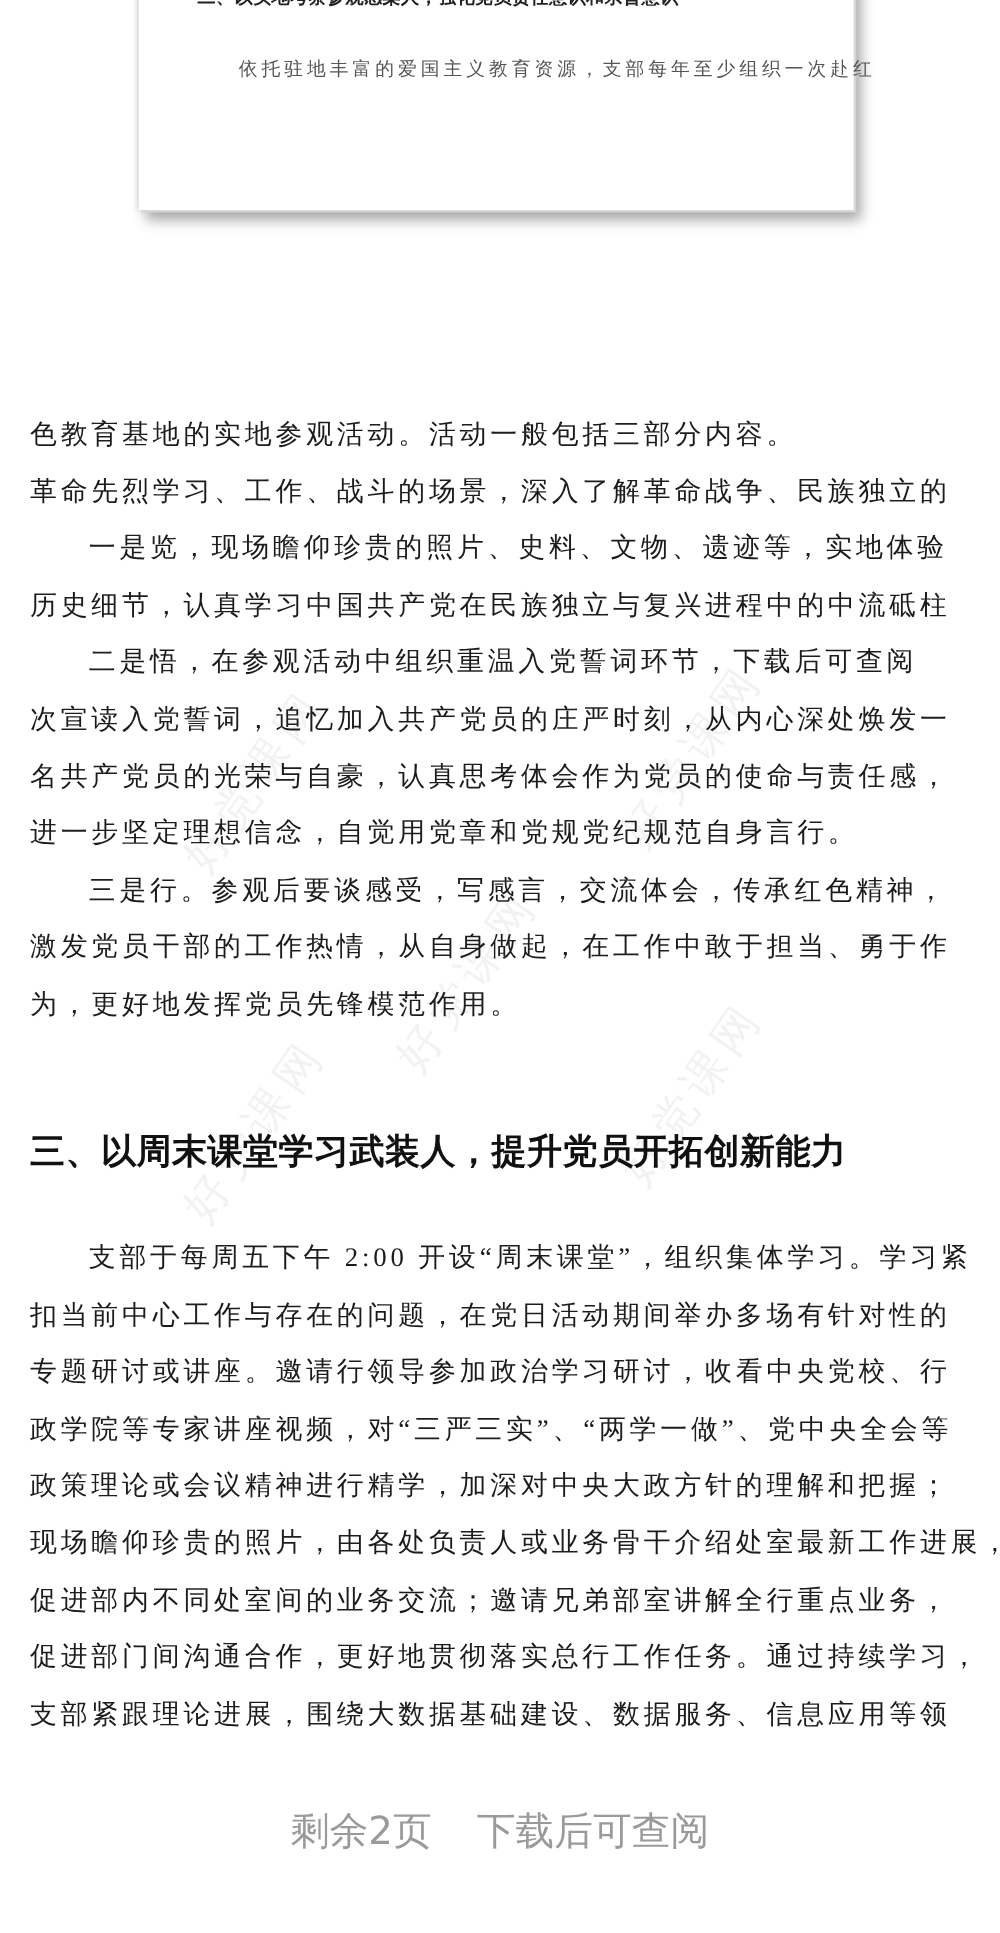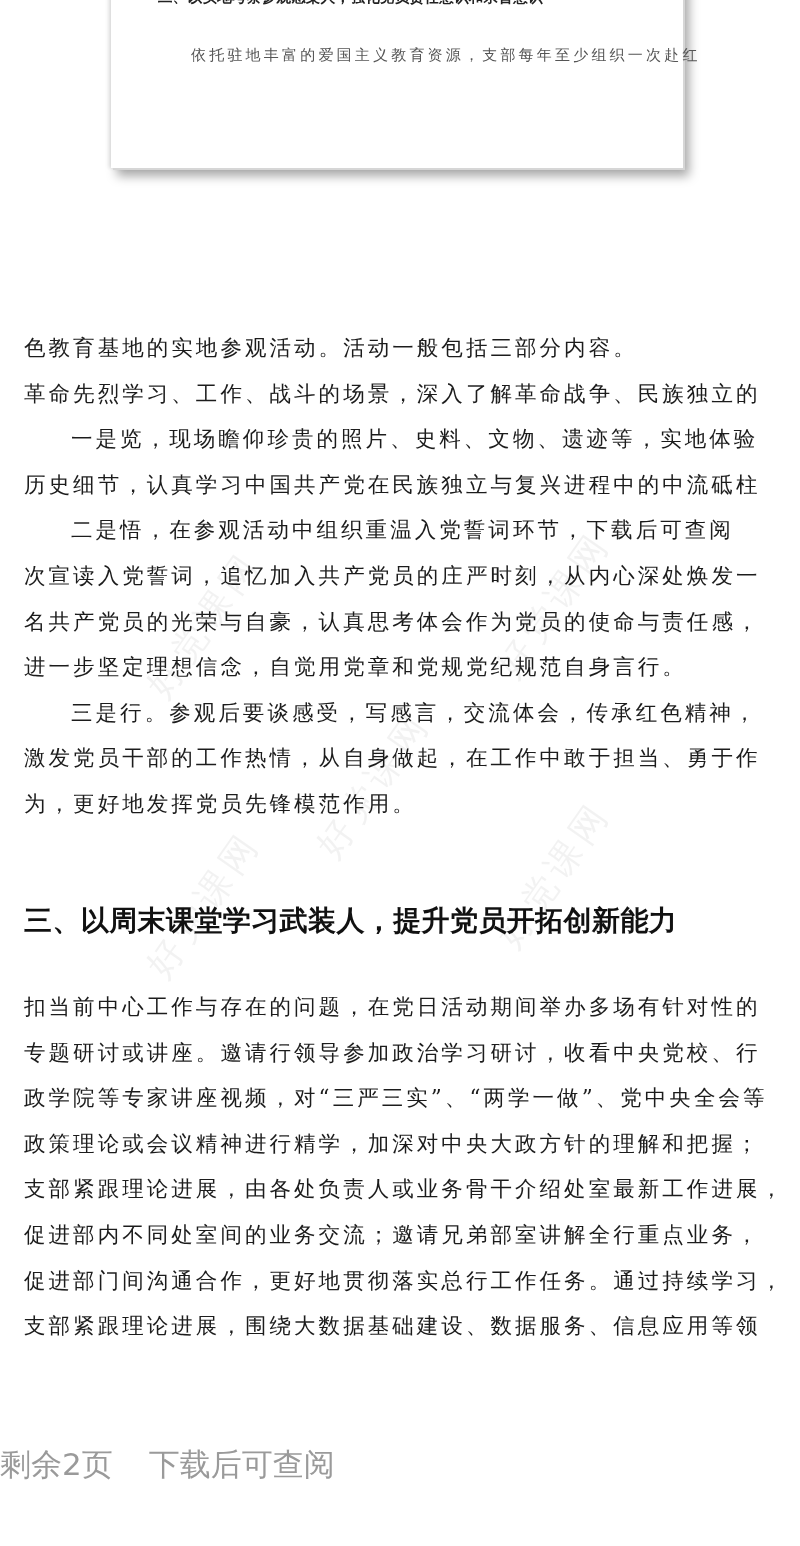--- a/index.html
+++ b/index.html
@@ -52,20 +52,21 @@
     top: 325px;
     width: 768px;
   }
   .line {
     height: 45.6px;
     line-height: 45.6px;
     font-size: 21.5px;
     letter-spacing: 3.05px;
     white-space: nowrap;
     color: #1c1c1c;
+    font-family: Liberation Serif, serif;
   }
   .indent { padding-left: 47px; }
   .section-heading {
     position: absolute;
     left: 24px;
     top: 902px;
     font-family: "DejaVu Sans", "Liberation Sans", sans-serif;
     font-size: 28px;
     font-weight: bold;
     color: #111;
@@ -77,20 +78,21 @@
     left: 24px;
     top: 984px;
     width: 768px;
   }
   
   .footer {
     position: absolute;
     left: 0;
     top: 1444px;
     width: 800px;
+    text-align: center;
     font-family: "DejaVu Sans", "Liberation Sans", sans-serif;
     font-size: 31px;
     color: #9a9a9a;
     white-space: nowrap;
   }
   .footer span + span { margin-left: 36px; }
   
   .wm {
     position: absolute;
     font-family: "DejaVu Sans", "Liberation Sans", sans-serif;
@@ -126,25 +128,26 @@
   <div class="line">名共产党员的光荣与自豪，认真思考体会作为党员的使命与责任感，</div>
   <div class="line">进一步坚定理想信念，自觉用党章和党规党纪规范自身言行。</div>
   <div class="line indent">三是行。参观后要谈感受，写感言，交流体会，传承红色精神，</div>
   <div class="line">激发党员干部的工作热情，从自身做起，在工作中敢于担当、勇于作</div>
   <div class="line">为，更好地发挥党员先锋模范作用。</div>
 </div>
 
 <div class="section-heading">三、以周末课堂学习武装人，提升党员开拓创新能力</div>
 
 <div class="doc2">
+  <div class="line indent">支部于每周五下午 2:00 开设“周末课堂”，组织集体学习。学习紧</div>
   <div class="line">扣当前中心工作与存在的问题，在党日活动期间举办多场有针对性的</div>
   <div class="line">专题研讨或讲座。邀请行领导参加政治学习研讨，收看中央党校、行</div>
   <div class="line">政学院等专家讲座视频，对“三严三实”、“两学一做”、党中央全会等</div>
   <div class="line">政策理论或会议精神进行精学，加深对中央大政方针的理解和把握；</div>
-  <div class="line">支部紧跟理论进展，由各处负责人或业务骨干介绍处室最新工作进展，</div>
+  <div class="line">现场瞻仰珍贵的照片，由各处负责人或业务骨干介绍处室最新工作进展，</div>
   <div class="line">促进部内不同处室间的业务交流；邀请兄弟部室讲解全行重点业务，</div>
   <div class="line">促进部门间沟通合作，更好地贯彻落实总行工作任务。通过持续学习，</div>
   <div class="line">支部紧跟理论进展，围绕大数据基础建设、数据服务、信息应用等领</div>
 </div>
 
 <div class="footer">
   <span>剩余2页</span><span>下载后可查阅</span>
 </div>
 
 </body></html>

